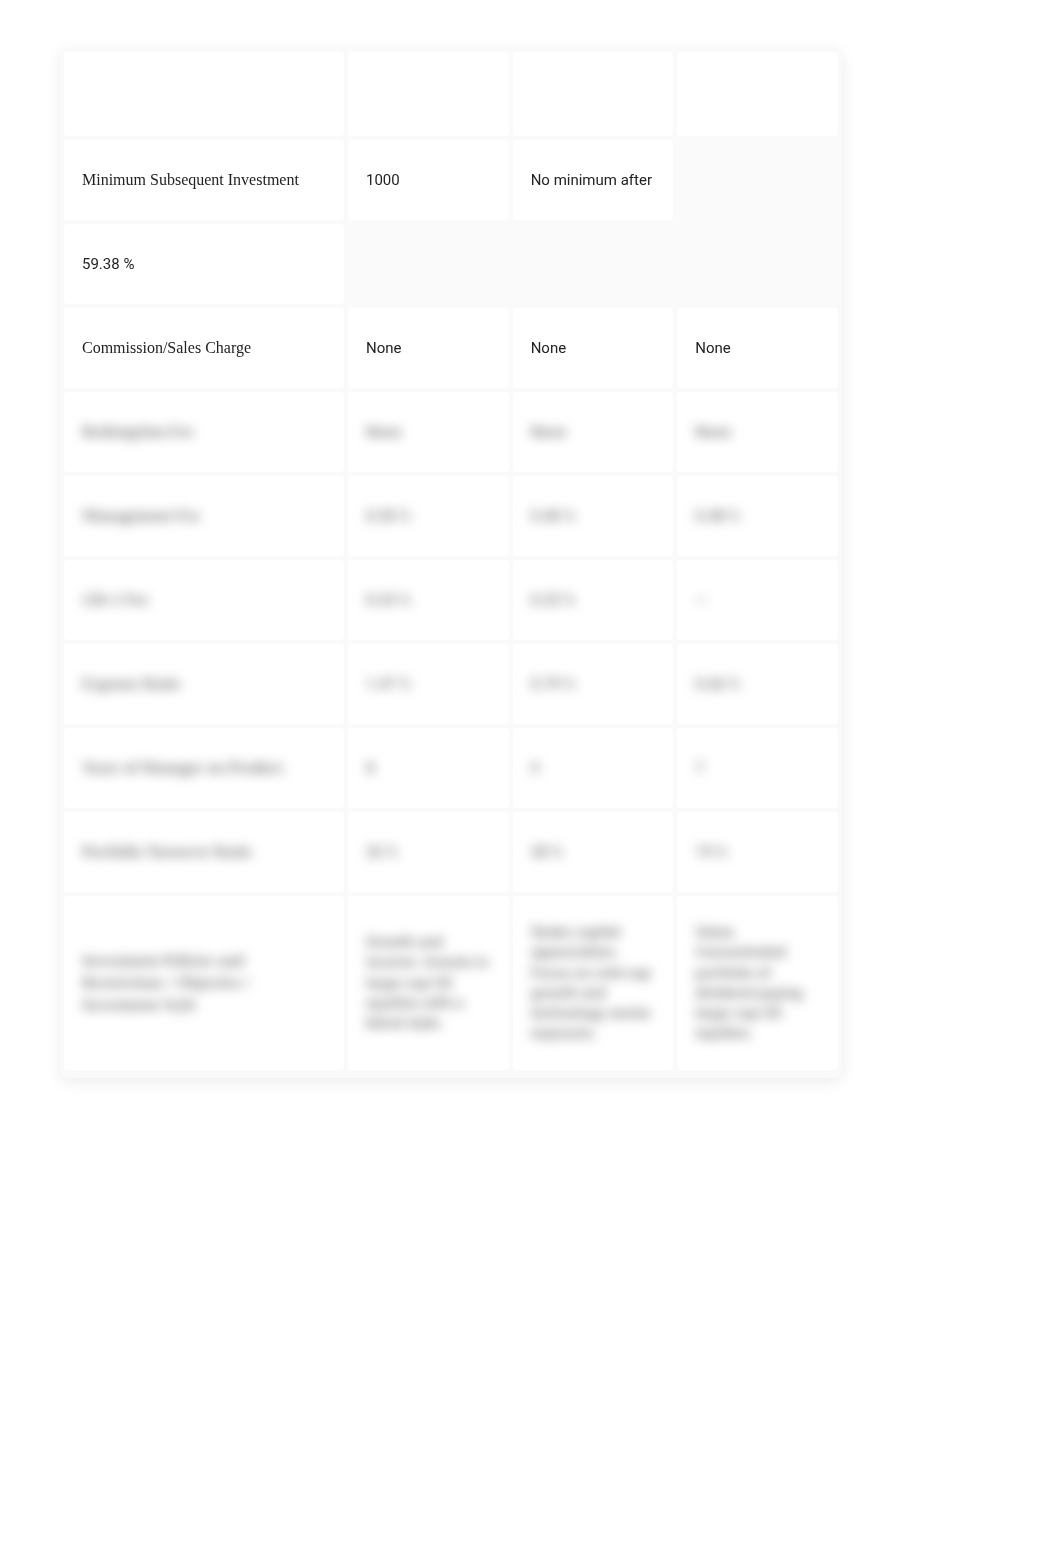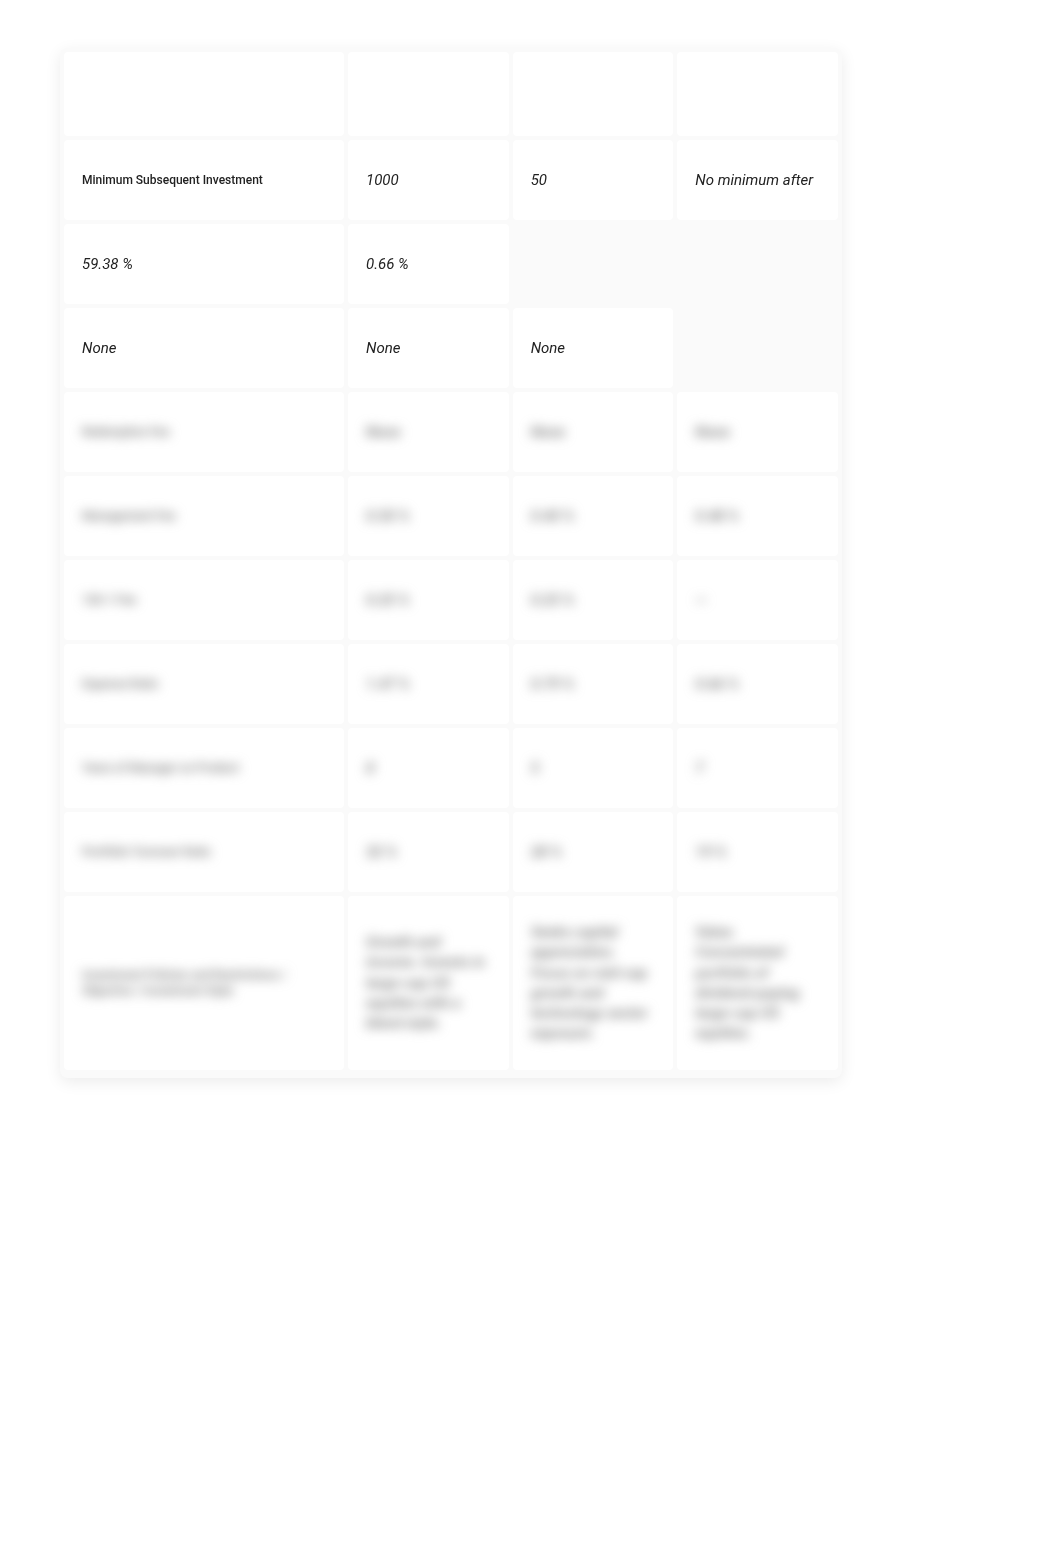--- a/index.html
+++ b/index.html
@@ -38,23 +38,24 @@
       font-size: 15px;
       line-height: 1.35;
     }
     .header-row .cell {
       min-height: 84px;
       background: #ffffff;
     }
     .label-cell {
       font-weight: 500;
       color: #222;
-      font-size: 12px;
-    }
-    .data-cell { color: #222; font-style: italic; }
+      font-size: 16px;
+      font-family: Liberation Serif, serif;
+    }
+    .data-cell { color: #222; }
 
     
     .blurred .cell > span {
       filter: blur(6px);
       color: #7b7b7b;
       font-weight: 600;
       user-select: none;
     }
     .blurred .label-cell > span {
       filter: blur(6px);
@@ -87,108 +88,105 @@
   </div>
 
   <div class="row">
     <div class="cell label-cell">
         <span>Minimum Subsequent Investment</span>
       </div>
     <div class="cell data-cell">
         <span>1000</span>
       </div>
     <div class="cell data-cell">
-        <span>50</span>
-      </div>
-    <div class="cell data-cell">
         <span>No minimum after</span>
       </div>
   </div>
 
   <div class="row">
     <div class="cell data-cell">
         <span>59.38 %</span>
       </div>
+  </div>
+
+  <div class="row">
+    <div class="cell label-cell">
+        <span>Commission/Sales Charge</span>
+      </div>
+    <div class="cell data-cell blurred">
+        <span>None</span>
+      </div>
+    <div class="cell data-cell blurred">
+        <span>None</span>
+      </div>
+    <div class="cell data-cell blurred">
+        <span>None</span>
+      </div>
+  </div>
+
+  <div class="row blurred">
+    <div class="cell label-cell">
+        <span>Redemption Fee</span>
+      </div>
+    <div class="cell data-cell">
+        <span>None</span>
+      </div>
+    <div class="cell data-cell">
+        <span>None</span>
+      </div>
+    <div class="cell data-cell">
+        <span>None</span>
+      </div>
+  </div>
+
+  <div class="row blurred">
+    <div class="cell label-cell">
+        <span>Management Fee</span>
+      </div>
+    <div class="cell data-cell">
+        <span>0.50 %</span>
+      </div>
+    <div class="cell data-cell">
+        <span>0.40 %</span>
+      </div>
+    <div class="cell data-cell">
+        <span>0.48 %</span>
+      </div>
+  </div>
+
+  <div class="row blurred">
+    <div class="cell label-cell">
+        <span>12b-1 Fee</span>
+      </div>
+    <div class="cell data-cell">
+        <span>0.25 %</span>
+      </div>
+    <div class="cell data-cell">
+        <span>0.25 %</span>
+      </div>
+    <div class="cell data-cell">
+        <span>—</span>
+      </div>
+  </div>
+
+  <div class="row blurred">
+    <div class="cell label-cell">
+        <span>Expense Ratio</span>
+      </div>
+    <div class="cell data-cell">
+        <span>1.47 %</span>
+      </div>
+    <div class="cell data-cell">
+        <span>0.79 %</span>
+      </div>
     <div class="cell data-cell">
         <span>0.66 %</span>
       </div>
   </div>
 
-  <div class="row">
-    <div class="cell data-cell blurred">
-        <span>None</span>
-      </div>
-    <div class="cell data-cell blurred">
-        <span>None</span>
-      </div>
-    <div class="cell data-cell blurred">
-        <span>None</span>
-      </div>
-  </div>
-
-  <div class="row blurred">
-    <div class="cell label-cell">
-        <span>Redemption Fee</span>
-      </div>
-    <div class="cell data-cell">
-        <span>None</span>
-      </div>
-    <div class="cell data-cell">
-        <span>None</span>
-      </div>
-    <div class="cell data-cell">
-        <span>None</span>
-      </div>
-  </div>
-
-  <div class="row blurred">
-    <div class="cell label-cell">
-        <span>Management Fee</span>
-      </div>
-    <div class="cell data-cell">
-        <span>0.50 %</span>
-      </div>
-    <div class="cell data-cell">
-        <span>0.40 %</span>
-      </div>
-    <div class="cell data-cell">
-        <span>0.48 %</span>
-      </div>
-  </div>
-
-  <div class="row blurred">
-    <div class="cell label-cell">
-        <span>12b-1 Fee</span>
-      </div>
-    <div class="cell data-cell">
-        <span>0.25 %</span>
-      </div>
-    <div class="cell data-cell">
-        <span>0.25 %</span>
-      </div>
-    <div class="cell data-cell">
-        <span>—</span>
-      </div>
-  </div>
-
-  <div class="row blurred">
-    <div class="cell label-cell">
-        <span>Expense Ratio</span>
-      </div>
-    <div class="cell data-cell">
-        <span>1.47 %</span>
-      </div>
-    <div class="cell data-cell">
-        <span>0.79 %</span>
-      </div>
-    <div class="cell data-cell">
-        <span>0.66 %</span>
-      </div>
-  </div>
-
   <div class="row blurred">
     <div class="cell label-cell">
         <span>Years of Manager on Product</span>
       </div>
     <div class="cell data-cell">
         <span>8</span>
       </div>
     <div class="cell data-cell">
         <span>5</span>
       </div>

